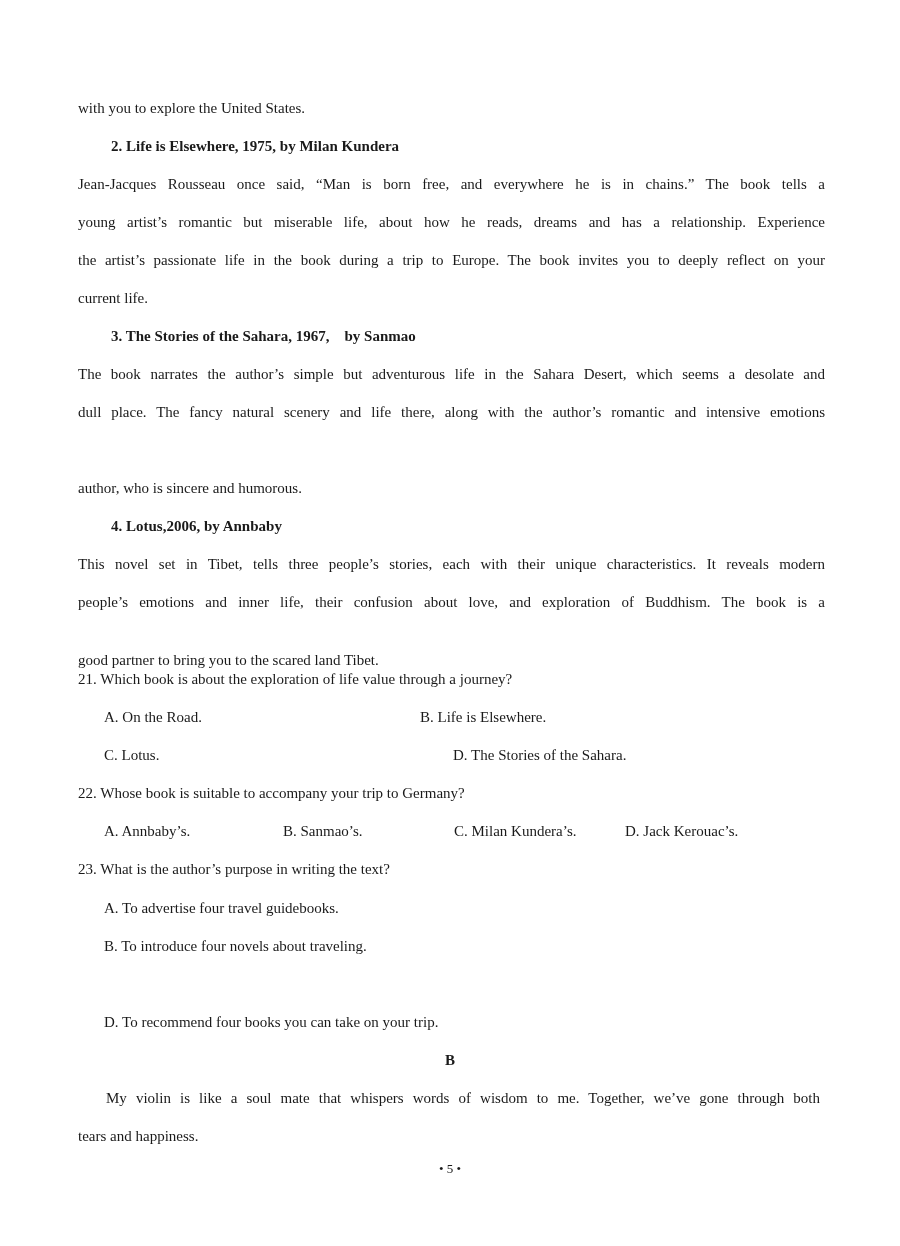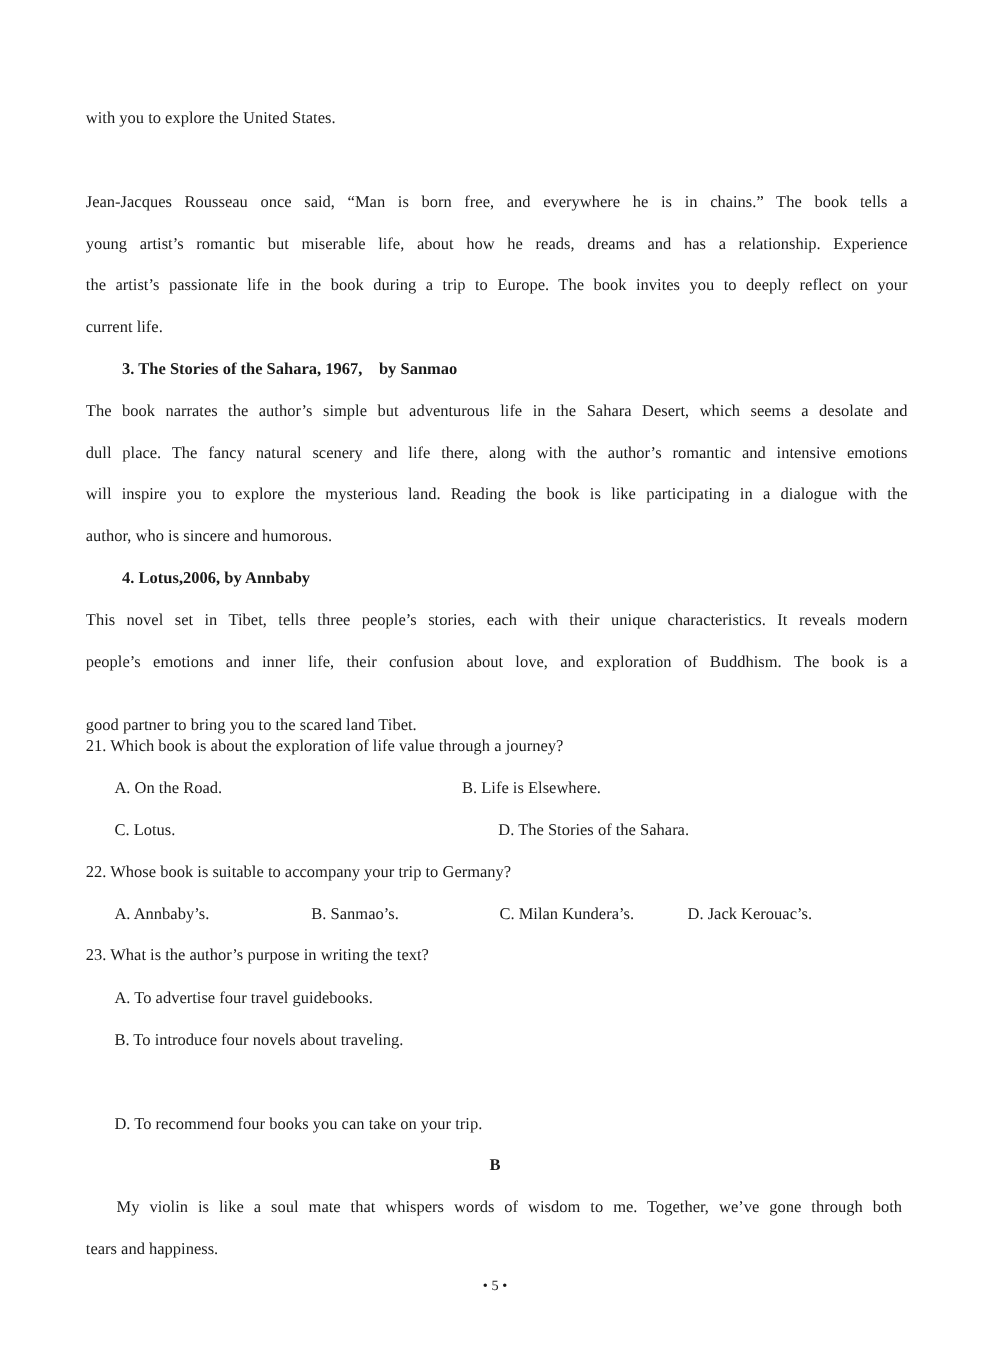--- a/index.html
+++ b/index.html
@@ -67,29 +67,29 @@
       line-height: 18px;
     }
   </style>
 </head>
 <body>
 
 <div class="page">
 
   <div class="line" style="top:98px;">with you to explore the United States.</div>
 
+  <div class="line heading" style="top:136px;">2. Life is Elsewhere, 1975, by Milan Kundera</div>
   <div class="line justify" style="top:174px;">Jean-Jacques Rousseau once said, “Man is born free, and everywhere he is in chains.” The book tells a</div>
   <div class="line justify" style="top:212px;">young artist’s romantic but miserable life, about how he reads, dreams and has a relationship. Experience</div>
   <div class="line justify" style="top:250px;">the artist’s passionate life in the book during a trip to Europe. The book invites you to deeply reflect on your</div>
   <div class="line" style="top:288px;">current life.</div>
 
   <div class="line heading" style="top:326px; white-space:pre;">3. The Stories of the Sahara, 1967,    by Sanmao</div>
   <div class="line justify" style="top:364px;">The book narrates the author’s simple but adventurous life in the Sahara Desert, which seems a desolate and</div>
   <div class="line justify" style="top:402px;">dull place. The fancy natural scenery and life there, along with the author’s romantic and intensive emotions</div>
-  <div class="line justify" style="top:440px;">will inspire you to explore the mysterious land. Reading the book is like participating in a dialogue with the</div>
   <div class="line" style="top:478px;">author, who is sincere and humorous.</div>
 
   <div class="line heading" style="top:516px;">4. Lotus,2006, by Annbaby</div>
   <div class="line justify" style="top:554px;">This novel set in Tibet, tells three people’s stories, each with their unique characteristics. It reveals modern</div>
   <div class="line justify" style="top:592px;">people’s emotions and inner life, their confusion about love, and exploration of Buddhism. The book is a</div>
   <div class="line" style="top:630px;margin-top:20px;">good partner to bring you to the scared land Tibet.</div>
 
   <div class="line" style="top:669px;">21. Which book is about the exploration of life value through a journey?</div>
   <div class="opt" style="top:707px; left:104px;">A. On the Road.</div>
   <div class="opt" style="top:707px; left:420px;">B. Life is Elsewhere.</div>

